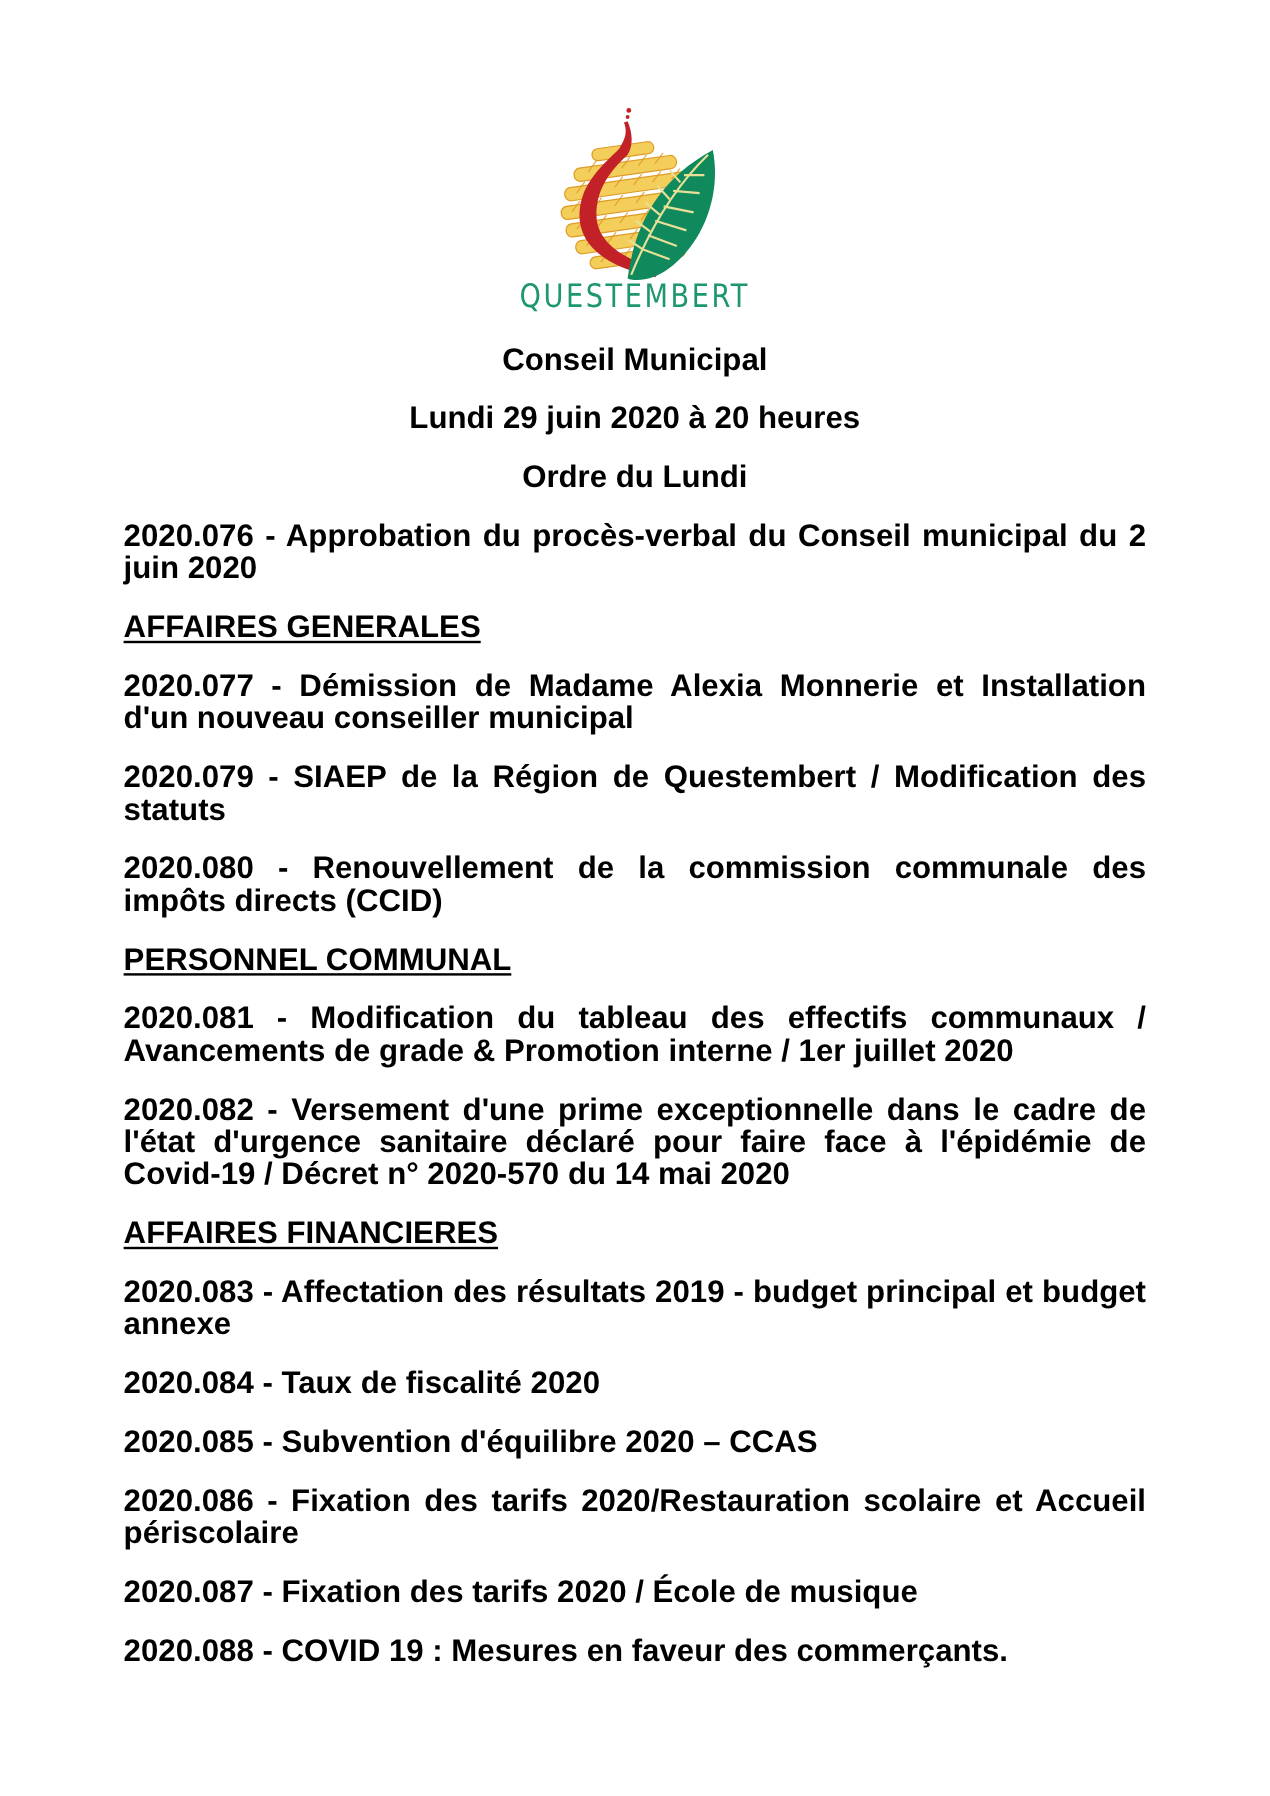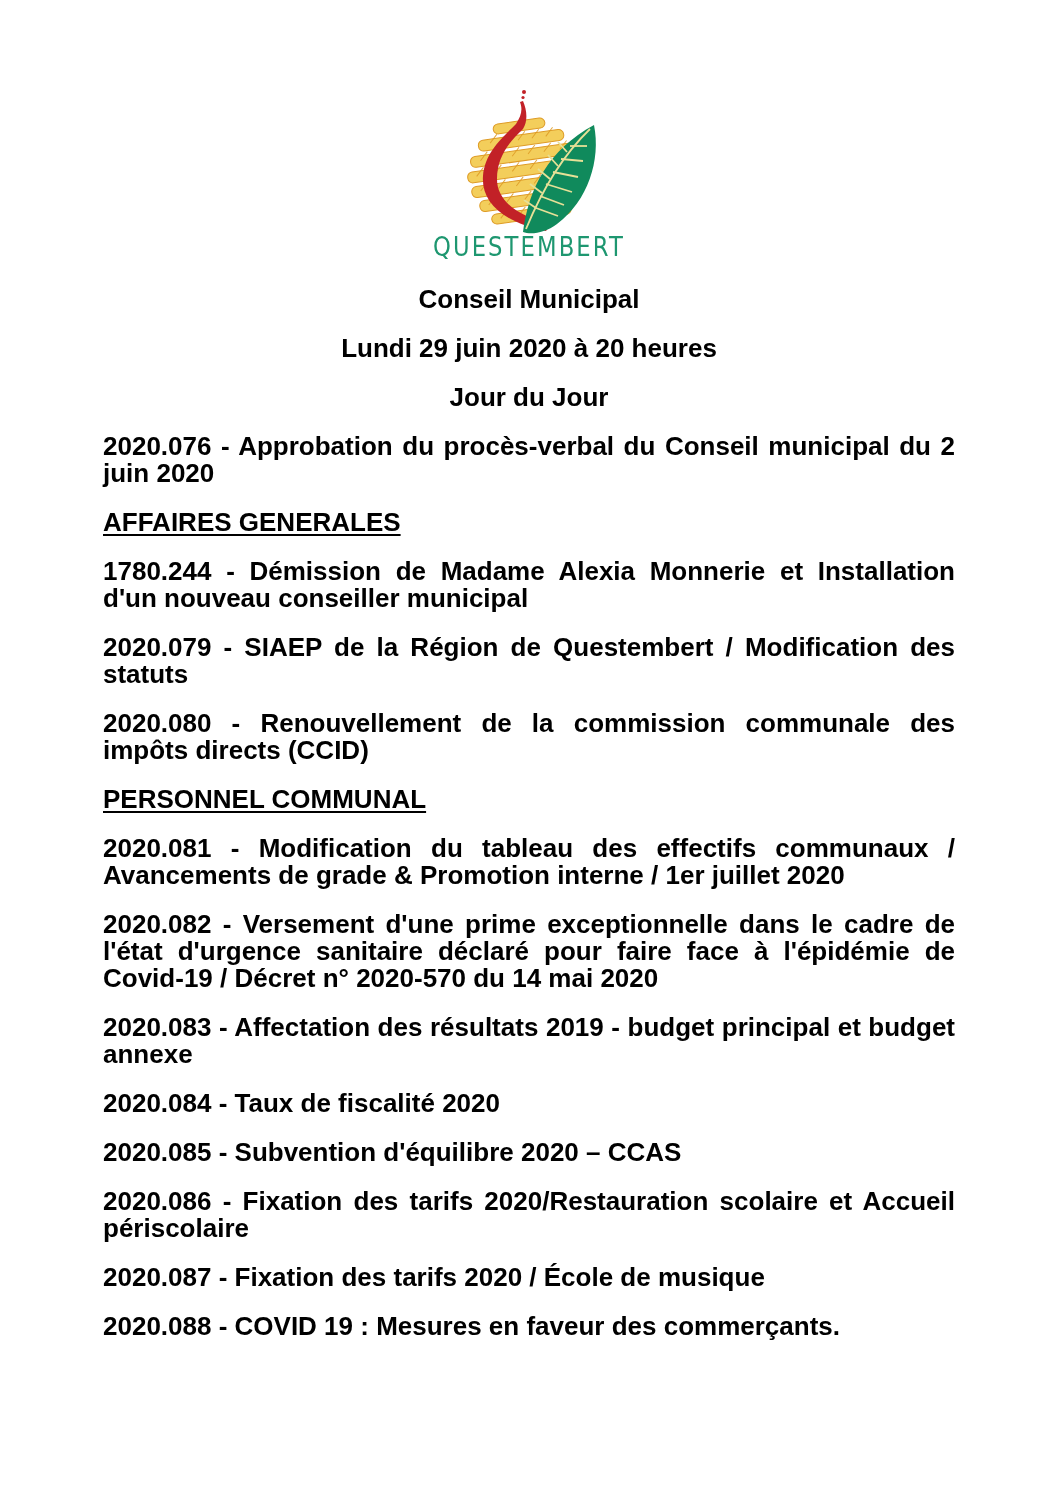--- a/index.html
+++ b/index.html
@@ -100,35 +100,36 @@
           <path d="M143,64 L134,54"></path>
         </g>
       </g>
 
       <text x="105" y="168" text-anchor="middle" font-family="&quot;DejaVu Sans&quot;, sans-serif" font-size="27" letter-spacing="2.5" textLength="192" lengthAdjust="spacingAndGlyphs" fill="#1e9770">QUESTEMBERT</text>
     </svg>
   </div>
 
   <p class="center">Conseil Municipal</p>
   <p class="center">Lundi 29 juin 2020 à 20 heures</p>
-  <p class="center">Jour du Jour</p>
+  <p class="center">Ordre du Lundi</p>
 
   <p class="item">2020.076 - Approbation du procès-verbal du Conseil municipal du 2 juin 2020</p>
 
   <h2 class="heading">AFFAIRES GENERALES</h2>
 
-  <p class="item">1780.244 - Démission de Madame Alexia Monnerie et Installation d'un nouveau conseiller municipal</p>
+  <p class="item">2020.077 - Démission de Madame Alexia Monnerie et Installation d'un nouveau conseiller municipal</p>
   <p class="item">2020.079 - SIAEP de la Région de Questembert / Modification des statuts</p>
   <p class="item">2020.080 - Renouvellement de la commission communale des impôts directs (CCID)</p>
 
   <h2 class="heading">PERSONNEL COMMUNAL</h2>
 
   <p class="item">2020.081 - Modification du tableau des effectifs communaux / Avancements de grade &amp; Promotion interne / 1er juillet 2020</p>
   <p class="item">2020.082 - Versement d'une prime exceptionnelle dans le cadre de l'état d'urgence sanitaire déclaré pour faire face à l'épidémie de Covid-19 / Décret n° 2020-570 du 14 mai 2020</p>
 
+  <h2 class="heading">AFFAIRES FINANCIERES</h2>
 
   <p class="item">2020.083 - Affectation des résultats 2019 - budget principal et budget annexe</p>
   <p class="item">2020.084 - Taux de fiscalité 2020</p>
   <p class="item">2020.085 - Subvention d'équilibre 2020 – CCAS</p>
   <p class="item">2020.086 - Fixation des tarifs 2020/Restauration scolaire et Accueil périscolaire</p>
   <p class="item">2020.087 - Fixation des tarifs 2020 / École de musique</p>
   <p class="item">2020.088 - COVID 19 : Mesures en faveur des commerçants.</p>
 
 </div>
 

